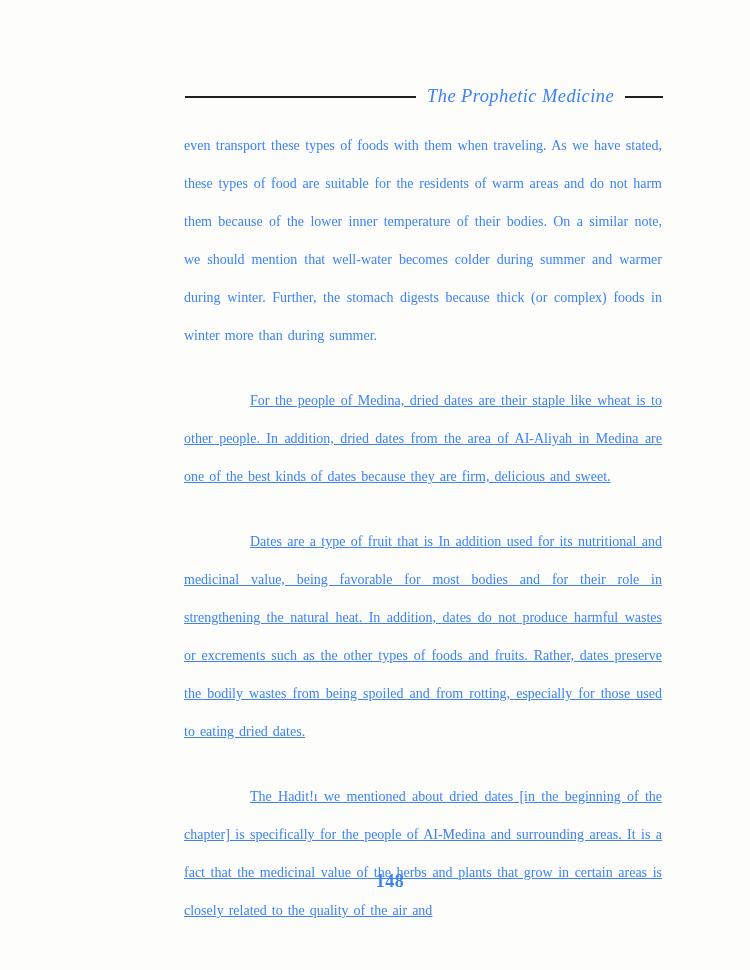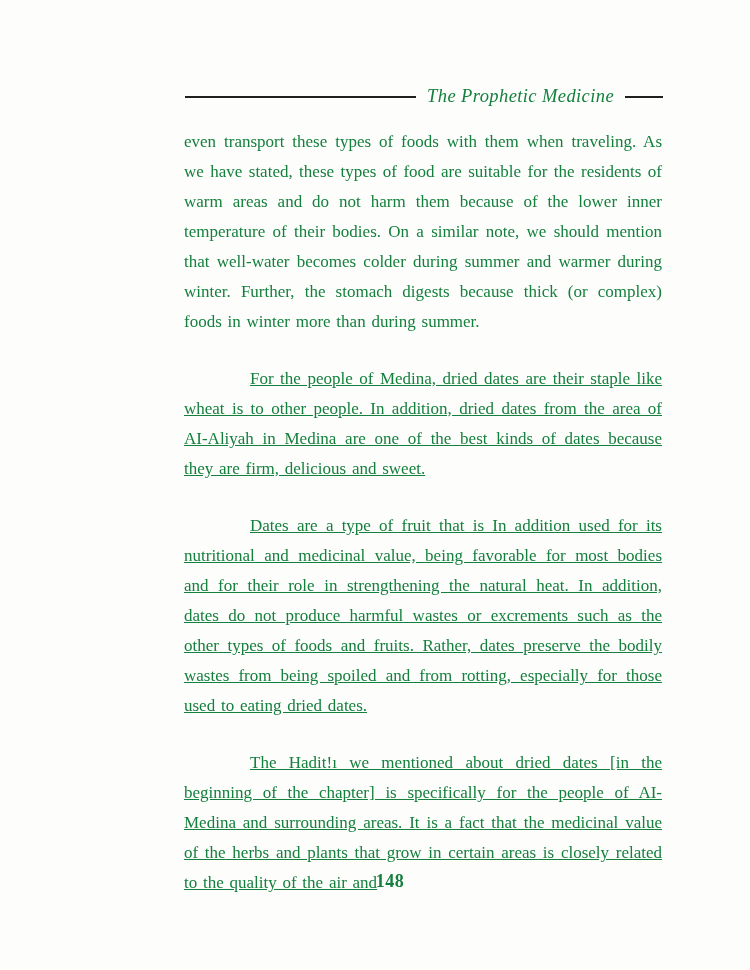--- a/index.html
+++ b/index.html
@@ -6,21 +6,21 @@
     margin: 0;
     padding: 0;
     background: #ffffff;
   }
   .page {
     position: relative;
     width: 750px;
     height: 970px;
     background: #fdfdfc;
     font-family: "Liberation Serif", serif;
-    color: #15803d;
+    color: #3b82f6;
     overflow: hidden;
   }
   .running-header {
     position: absolute;
     left: 185px;
     top: 86px;
     width: 478px;
     display: flex;
     align-items: center;
   }
@@ -40,22 +40,22 @@
     font-style: italic;
     font-size: 18.5px;
     white-space: nowrap;
     letter-spacing: 0.4px;
   }
   .content {
     position: absolute;
     left: 184px;
     top: 127px;
     width: 478px;
-    font-size: 17px;
-    line-height: 30px;
+    font-size: 14px;
+    line-height: 38px;
     text-align: justify;
   }
   .content p {
     margin: 0 0 27px 0;
     word-spacing: 1.5px;
   }
   .content p.indent {
     text-indent: 66px;
     text-decoration: underline;
   }

